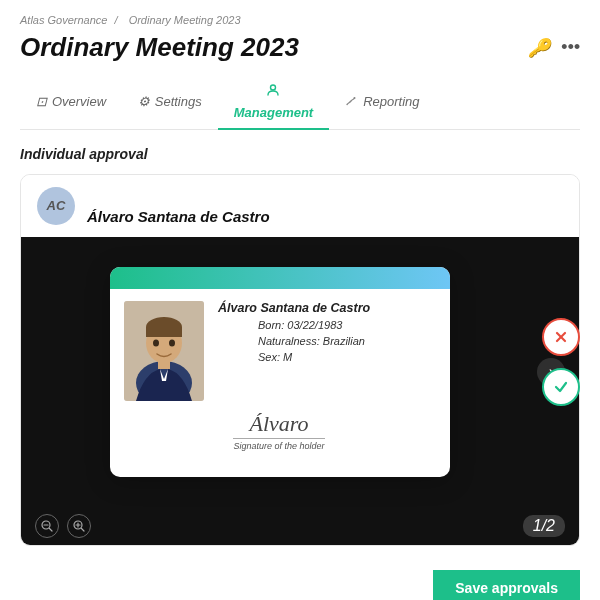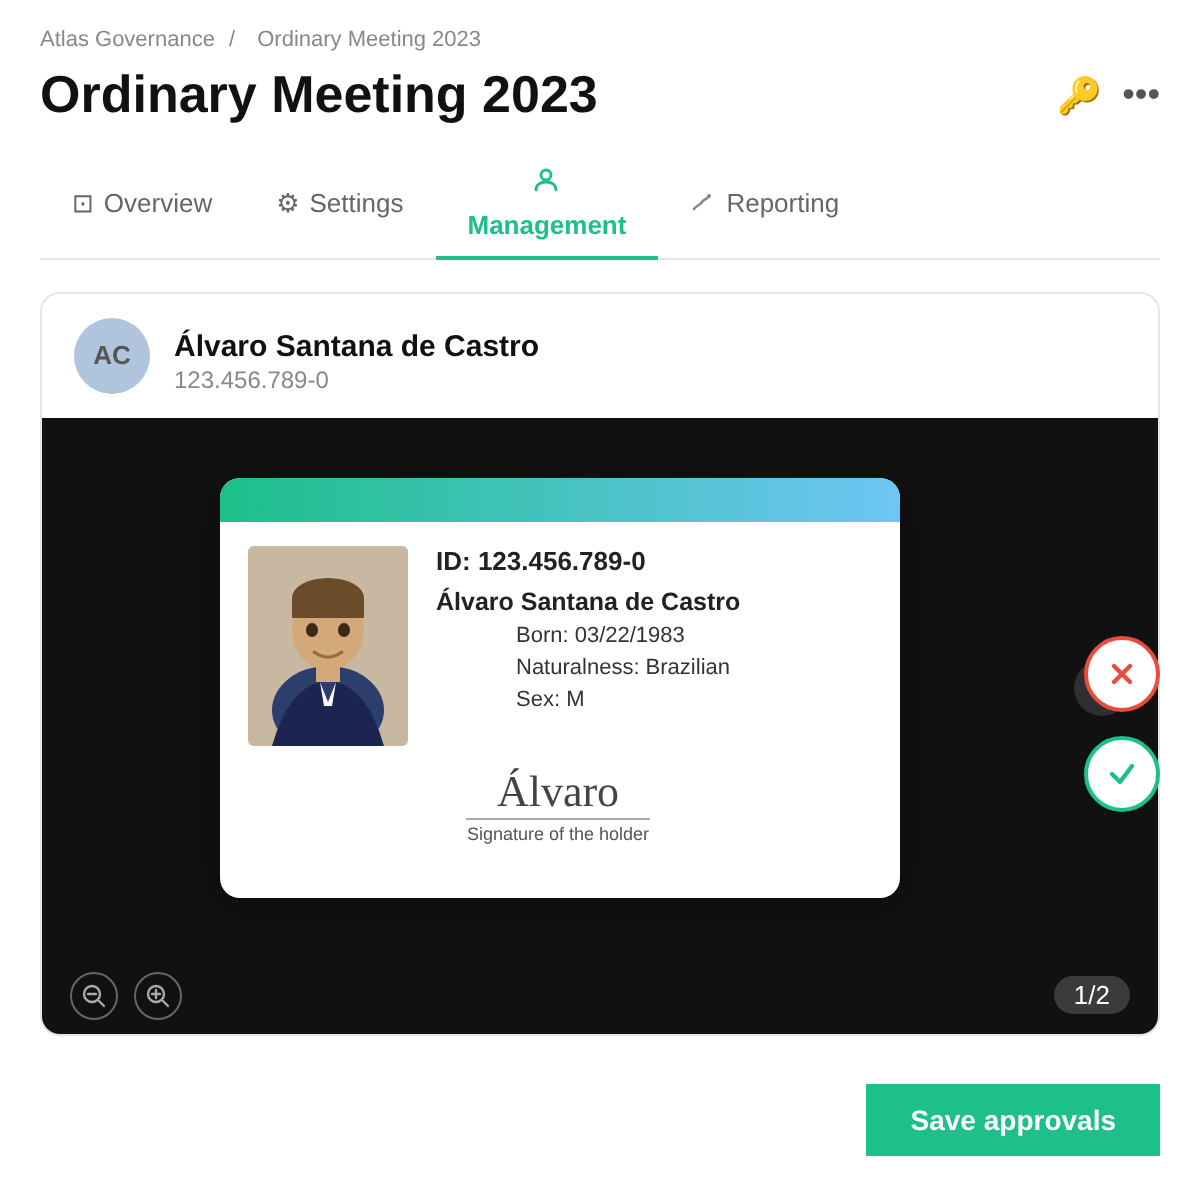--- a/index.html
+++ b/index.html
@@ -7,20 +7,21 @@
       font-family: -apple-system, BlinkMacSystemFont, 'Segoe UI', sans-serif;
       background: #fff;
       color: #1a1a2e;
       width: 600px;
       height: 600px;
       overflow: hidden;
       position: relative;
     }
     .page-wrapper {
       padding: 14px 20px 0 20px;
+      font-style: italic;
     }
     .breadcrumb {
       font-size: 11px;
       color: #888;
       margin-bottom: 6px;
     }
     .breadcrumb a {
       color: #888;
       text-decoration: none;
     }
@@ -256,21 +257,21 @@
       display: flex;
       align-items: center;
       justify-content: center;
       color: #ccc;
       font-size: 12px;
       cursor: pointer;
     }
     .page-badge {
       background: rgba(255,255,255,0.18);
       color: #fff;
-      font-size: 13px;
+      font-size: 16px;
       padding: 2px 10px;
       border-radius: 10px;
     }
     .save-bar {
       display: flex;
       justify-content: flex-end;
       padding: 10px 20px 0 20px;
     }
     .save-btn {
       background: #1dbf8a;
@@ -334,28 +335,28 @@
       <span class="tab-icon">
         <svg width="13" height="13" viewBox="0 0 13 13" fill="none" xmlns="http://www.w3.org/2000/svg">
           <path d="M2 10.5C3.5 8.5 4.5 9 6 7s2.5-1 3.5-3" stroke="#888" stroke-width="1.3" stroke-linecap="round"></path>
           <circle cx="9.5" cy="4" r="1" fill="#888"></circle>
         </svg>
       </span>
       <span>Reporting</span>
     </div>
   </nav>
 
+  <div class="section-title">Individual approval</div>
 
   <div class="approval-card">
 
     <div class="card-header">
       <div class="avatar">AC</div>
       <div class="card-person-info">
         <div class="name">Álvaro Santana de Castro</div>
-        <div class="id">123.456.789-0</div>
       </div>
     </div>
 
     <div class="id-viewer-area" style="position:relative;">
 
       <div class="id-card">
         <div class="id-card-top-bar"></div>
         <div class="id-card-body">
           <div class="id-photo">
 
@@ -375,21 +376,20 @@
               <path d="M33 53 Q40 58 47 53" stroke="#9a6a3a" stroke-width="1.5" fill="none" stroke-linecap="round"></path>
 
               <rect x="34" y="60" width="12" height="8" fill="#d4a97a"></rect>
 
               <path d="M12 100 Q20 72 36 68 L40 78 L44 68 Q60 72 68 100 Z" fill="#1a2550"></path>
 
               <path d="M36 68 L40 78 L44 68 L42 80 L38 80 Z" fill="#fff"></path>
             </svg>
           </div>
           <div class="id-info">
-            <div class="id-num">ID: 123.456.789-0</div>
             <div class="id-name">Álvaro Santana de Castro</div>
             <div class="id-detail">Born: 03/22/1983</div>
             <div class="id-detail">Naturalness: Brazilian</div>
             <div class="id-detail">Sex: M</div>
           </div>
         </div>
         <div class="id-signature-area">
           <div class="id-signature" style="font-family: 'Brush Script MT', 'Segoe Script', cursive; font-size:22px; color:#444;">Álvaro</div>
           <div class="id-sig-label">Signature of the holder</div>
         </div>

